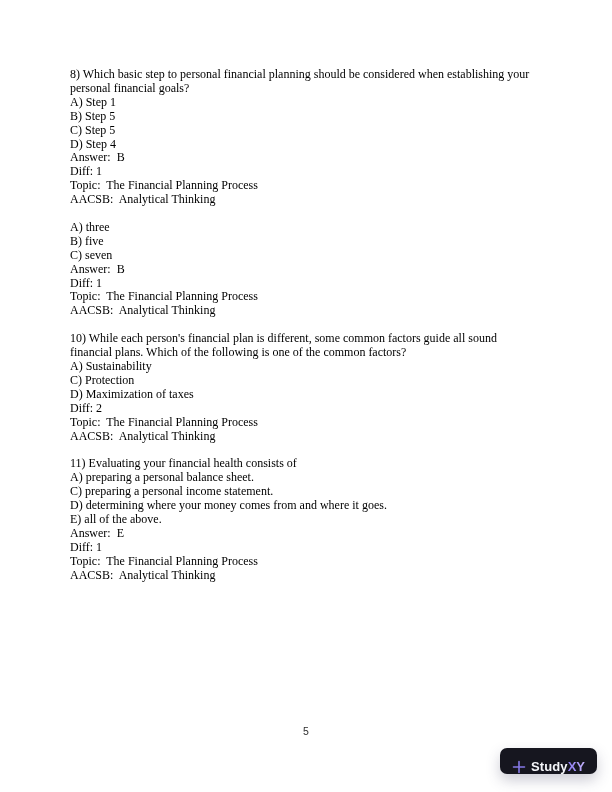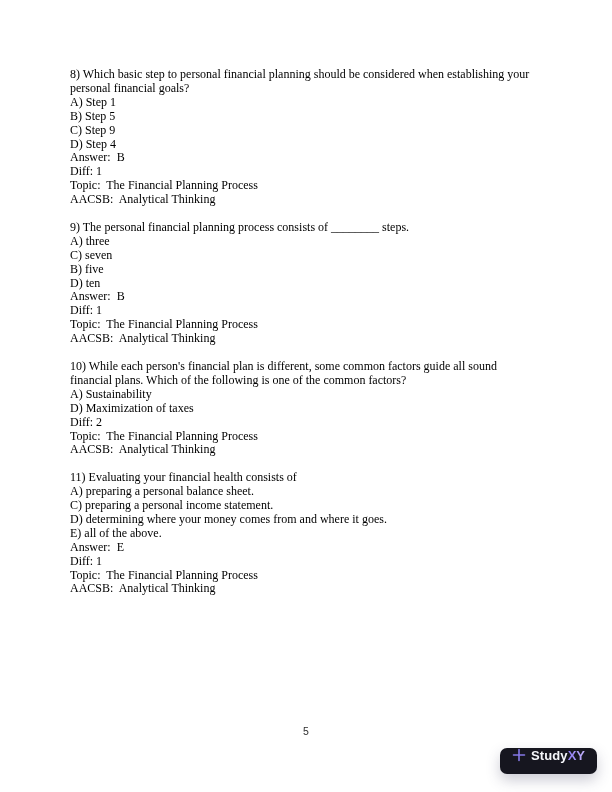--- a/index.html
+++ b/index.html
@@ -43,21 +43,21 @@
   }
   .brand-badge {
     position: absolute;
     left: 500px;
     top: 748px;
     width: 97px;
     height: 26px;
     background: #16161f;
     border-radius: 7px;
     display: flex;
-    align-items: flex-start;
+    align-items: flex-end;
     justify-content: center;
     gap: 5px;
     box-shadow: 0 6px 14px rgba(70, 70, 100, 0.28);
   }
   .plus-icon {
     flex: 0 0 auto;
     color: #8578e6;
     display: block;
   }
   .wordmark {
@@ -85,41 +85,40 @@
 </head>
 <body>
 
 <div class="sheet">
 
   <main class="content">
       <section class="question">
         <p class="line">8) Which basic step to personal financial planning should be considered when establishing your personal financial goals?</p>
         <p class="line">A) Step 1</p>
         <p class="line">B) Step 5</p>
-        <p class="line">C) Step 9</p>
+        <p class="line">C) Step 5</p>
         <p class="line">D) Step 4</p>
         <p class="line">Answer:  B</p>
         <p class="line">Diff: 1</p>
         <p class="line">Topic:  The Financial Planning Process</p>
         <p class="line">AACSB:  Analytical Thinking</p>
       </section>
       <section class="question">
-        <p class="line">9) The personal financial planning process consists of ________ steps.</p>
         <p class="line">A) three</p>
+        <p class="line">B) five</p>
         <p class="line">C) seven</p>
-        <p class="line">B) five</p>
-        <p class="line">D) ten</p>
         <p class="line">Answer:  B</p>
         <p class="line">Diff: 1</p>
         <p class="line">Topic:  The Financial Planning Process</p>
         <p class="line">AACSB:  Analytical Thinking</p>
       </section>
       <section class="question">
         <p class="line">10) While each person's financial plan is different, some common factors guide all sound financial plans. Which of the following is one of the common factors?</p>
         <p class="line">A) Sustainability</p>
+        <p class="line">C) Protection</p>
         <p class="line">D) Maximization of taxes</p>
         <p class="line">Diff: 2</p>
         <p class="line">Topic:  The Financial Planning Process</p>
         <p class="line">AACSB:  Analytical Thinking</p>
       </section>
       <section class="question">
         <p class="line">11) Evaluating your financial health consists of</p>
         <p class="line">A) preparing a personal balance sheet.</p>
         <p class="line">C) preparing a personal income statement.</p>
         <p class="line">D) determining where your money comes from and where it goes.</p>

